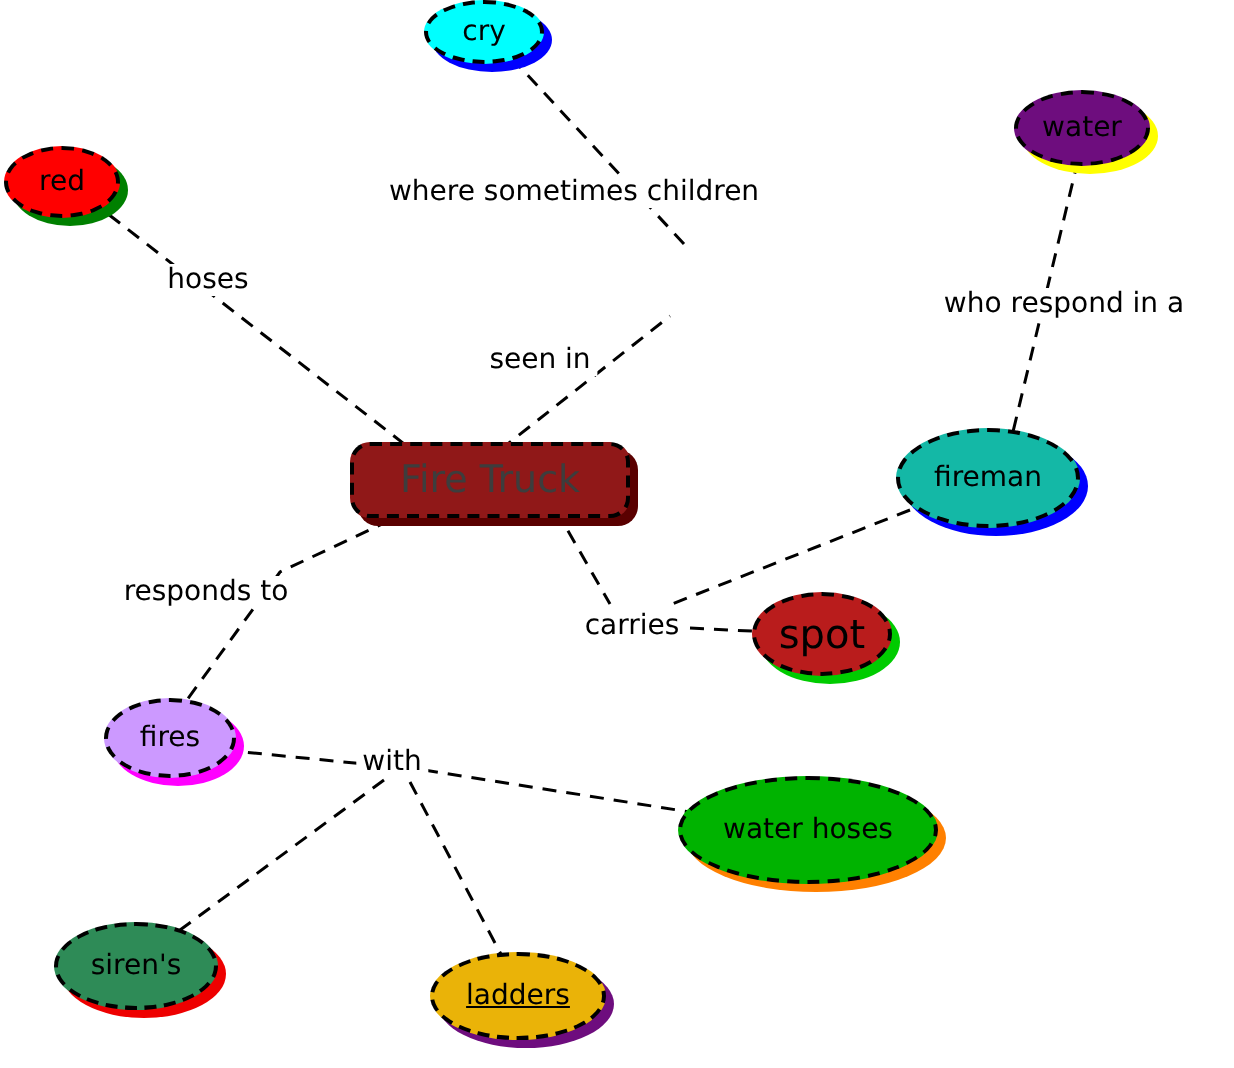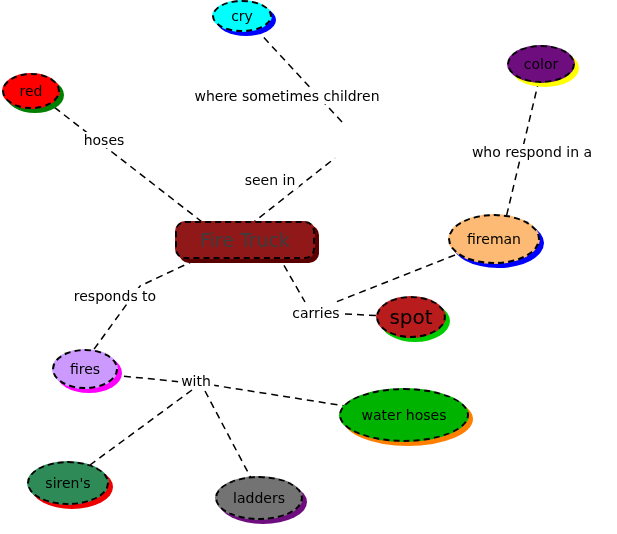--- a/index.html
+++ b/index.html
@@ -68,40 +68,40 @@
 <div class="node ellipse" style="left: 242px; top: 16px; width: 60px; height: 32px; background: rgb(0, 255, 255); box-shadow: rgb(0, 0, 255) 4px 4px 0px; color: rgb(0, 0, 0); font-size: 14px;">
       <span>cry</span>
     </div>
     <div class="node rect" style="left: 245px; top: 240px; width: 140px; height: 38px; background: rgb(144, 24, 24); box-shadow: rgb(90, 0, 0) 4px 4px 0px; color: rgb(61, 61, 61); font-size: 19px;">
       <span>Fire Truck</span>
     </div>
     <div class="node ellipse" style="left: 31px; top: 91px; width: 58px; height: 36px; background: rgb(255, 0, 0); box-shadow: rgb(0, 128, 0) 4px 4px 0px; color: rgb(0, 0, 0); font-size: 14px;">
       <span>red</span>
     </div>
     <div class="node ellipse" style="left: 541px; top: 64px; width: 68px; height: 38px; background: rgb(110, 13, 126); box-shadow: rgb(255, 255, 0) 4px 4px 0px; color: rgb(0, 0, 0); font-size: 14px;">
-      <span>color</span>
+      <span>water</span>
     </div>
-    <div class="node ellipse" style="left: 494px; top: 239px; width: 92px; height: 50px; background: #fdba74; box-shadow: rgb(0, 0, 255) 4px 4px 0px; color: rgb(0, 0, 0); font-size: 14px;">
+    <div class="node ellipse" style="left: 494px; top: 239px; width: 92px; height: 50px; background: #14b8a6; box-shadow: rgb(0, 0, 255) 4px 4px 0px; color: rgb(0, 0, 0); font-size: 14px;">
       <span>fireman</span>
     </div>
     <div class="node ellipse" style="left: 411px; top: 317px; width: 70px; height: 42px; background: #b91c1c; box-shadow: rgb(0, 204, 0) 4px 4px 0px; color: rgb(0, 0, 0); font-size: 20px;">
       <span>spot</span>
     </div>
     <div class="node ellipse" style="left: 85px; top: 369px; width: 66px; height: 40px; background: rgb(204, 153, 255); box-shadow: rgb(255, 0, 255) 4px 4px 0px; color: rgb(0, 0, 0); font-size: 14px;">
       <span>fires</span>
     </div>
     <div class="node ellipse" style="left: 404px; top: 415px; width: 130px; height: 54px; background: rgb(0, 179, 0); box-shadow: rgb(255, 128, 0) 4px 4px 0px; color: rgb(0, 0, 0); font-size: 14px;">
       <span>water hoses</span>
     </div>
     <div class="node ellipse" style="left: 68px; top: 483px; width: 82px; height: 44px; background: rgb(46, 139, 87); box-shadow: rgb(238, 0, 0) 4px 4px 0px; color: rgb(0, 0, 0); font-size: 14px;">
       <span>siren's</span>
     </div>
-    <div class="node ellipse" style="left: 259px; top: 498px; width: 88px; height: 44px; background: #737373; box-shadow: rgb(110, 13, 126) 4px 4px 0px; color: rgb(0, 0, 0); font-size: 14px;">
+    <div class="node ellipse" style="left: 259px; top: 498px; width: 88px; height: 44px; background: #eab308; box-shadow: rgb(110, 13, 126) 4px 4px 0px; color: rgb(0, 0, 0); font-size: 14px; text-decoration: underline;">
       <span>ladders</span>
     </div>
     <div class="edge-label" style="left: 287px; top: 96px;">where sometimes children</div>
     <div class="edge-label" style="left: 104px; top: 140px;">hoses</div>
     <div class="edge-label" style="left: 270px; top: 180px;">seen in</div>
     <div class="edge-label" style="left: 532px; top: 152px;">who respond in a</div>
-    <div class="edge-label" style="left: 103px; top: 296px; margin-left: 12px;">responds to</div>
+    <div class="edge-label" style="left: 103px; top: 296px;">responds to</div>
     <div class="edge-label" style="left: 316px; top: 313px;">carries</div>
     <div class="edge-label" style="left: 196px; top: 381px;">with</div>
   </div>
 
 </body></html>

